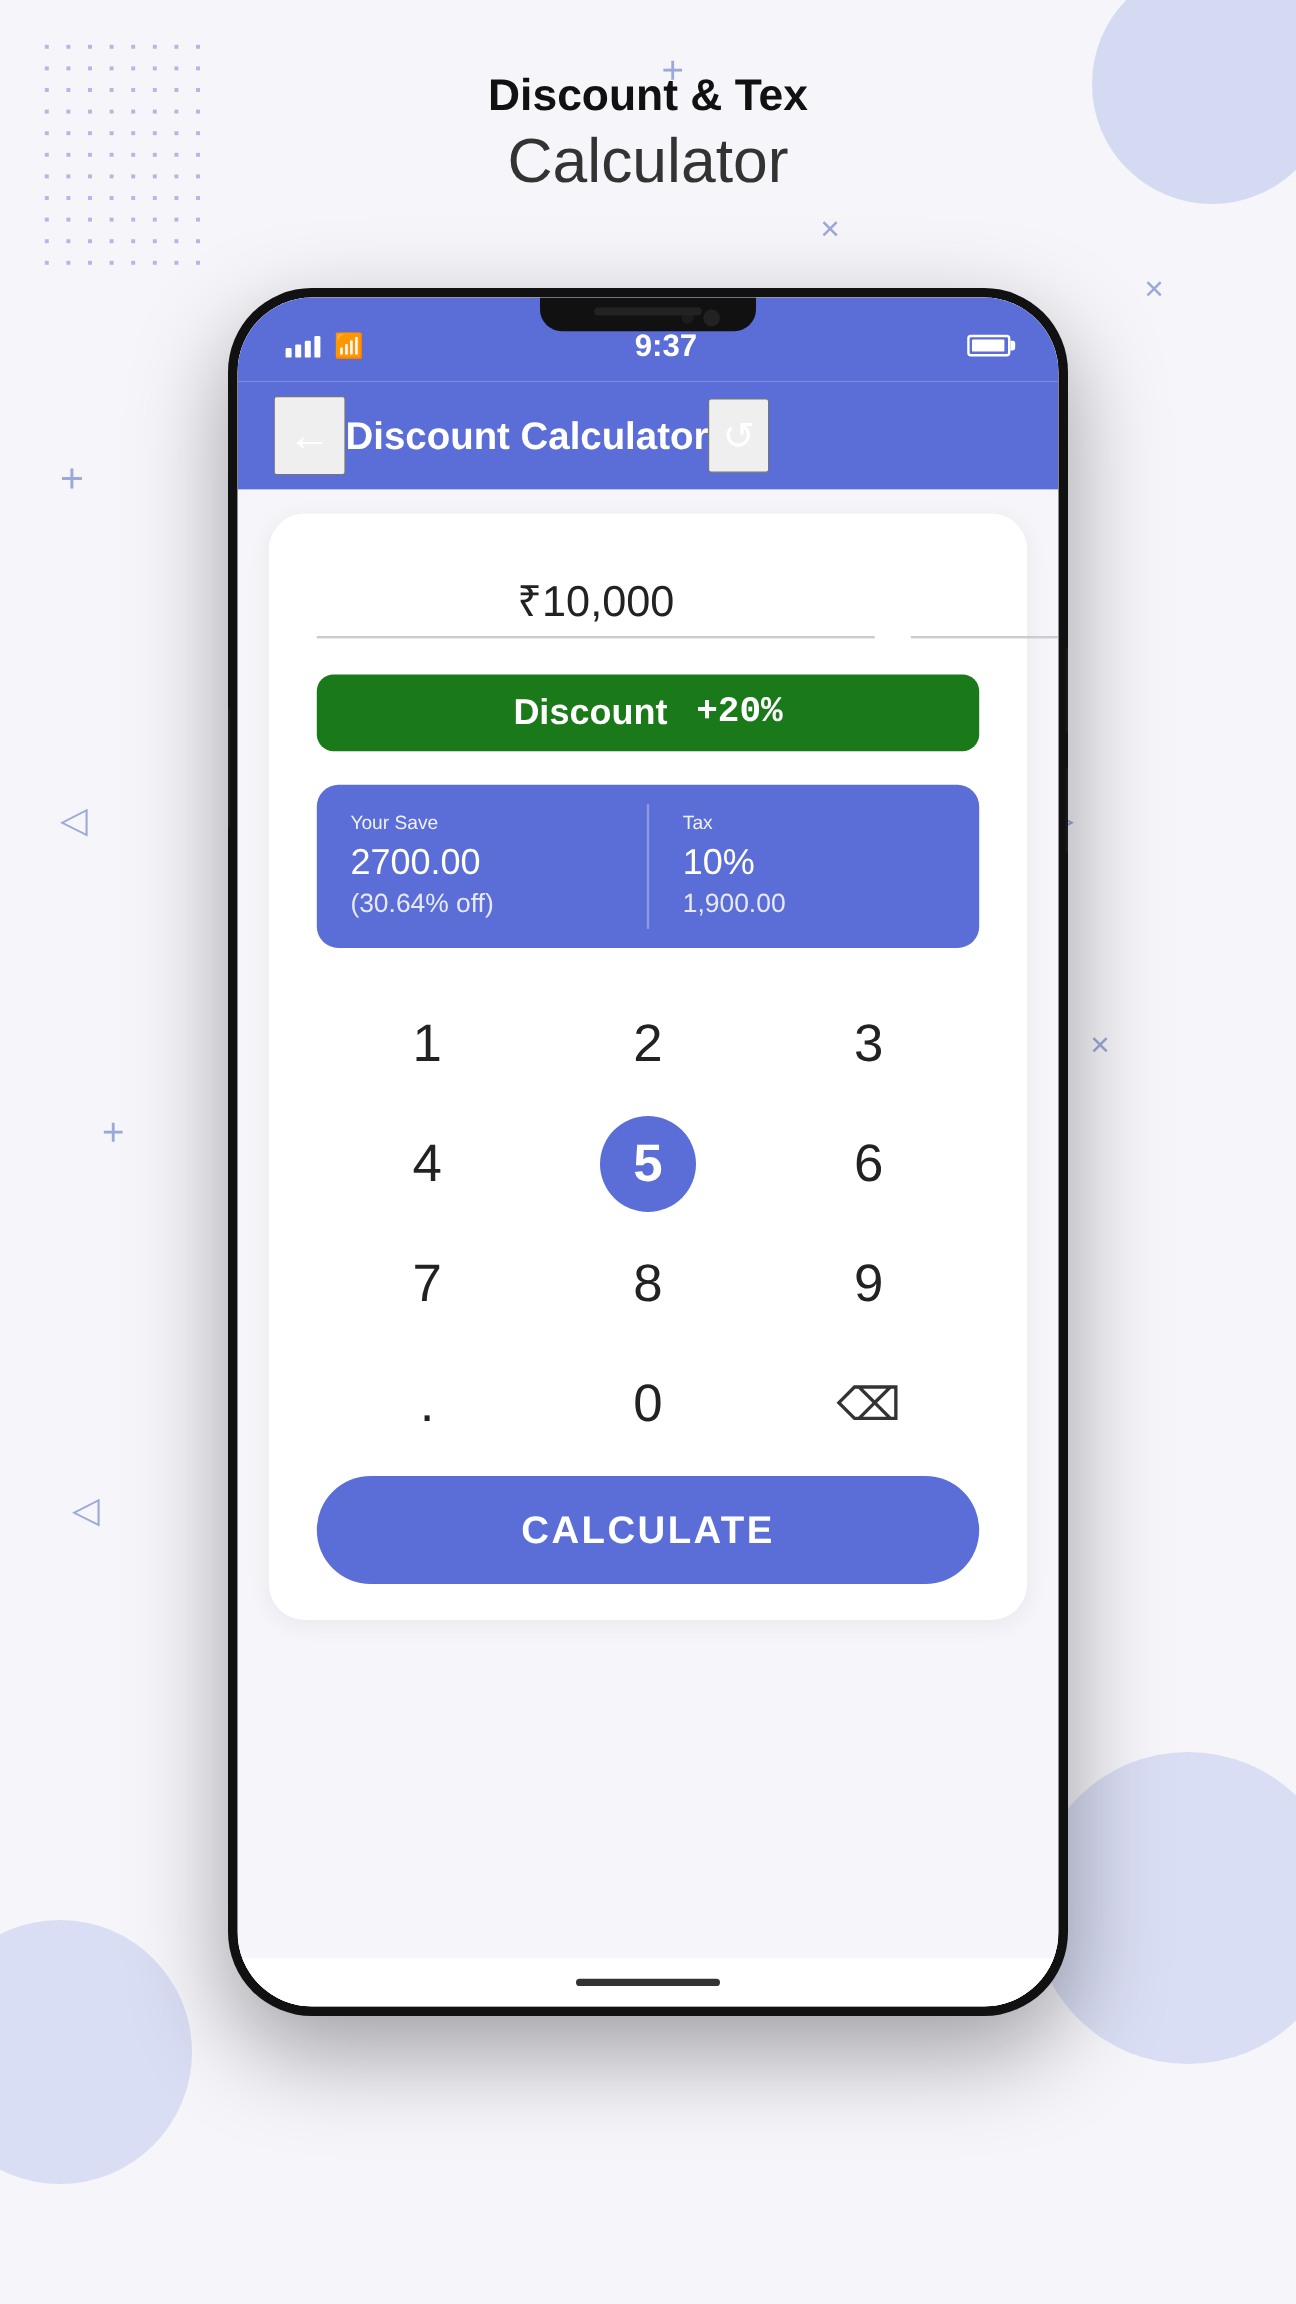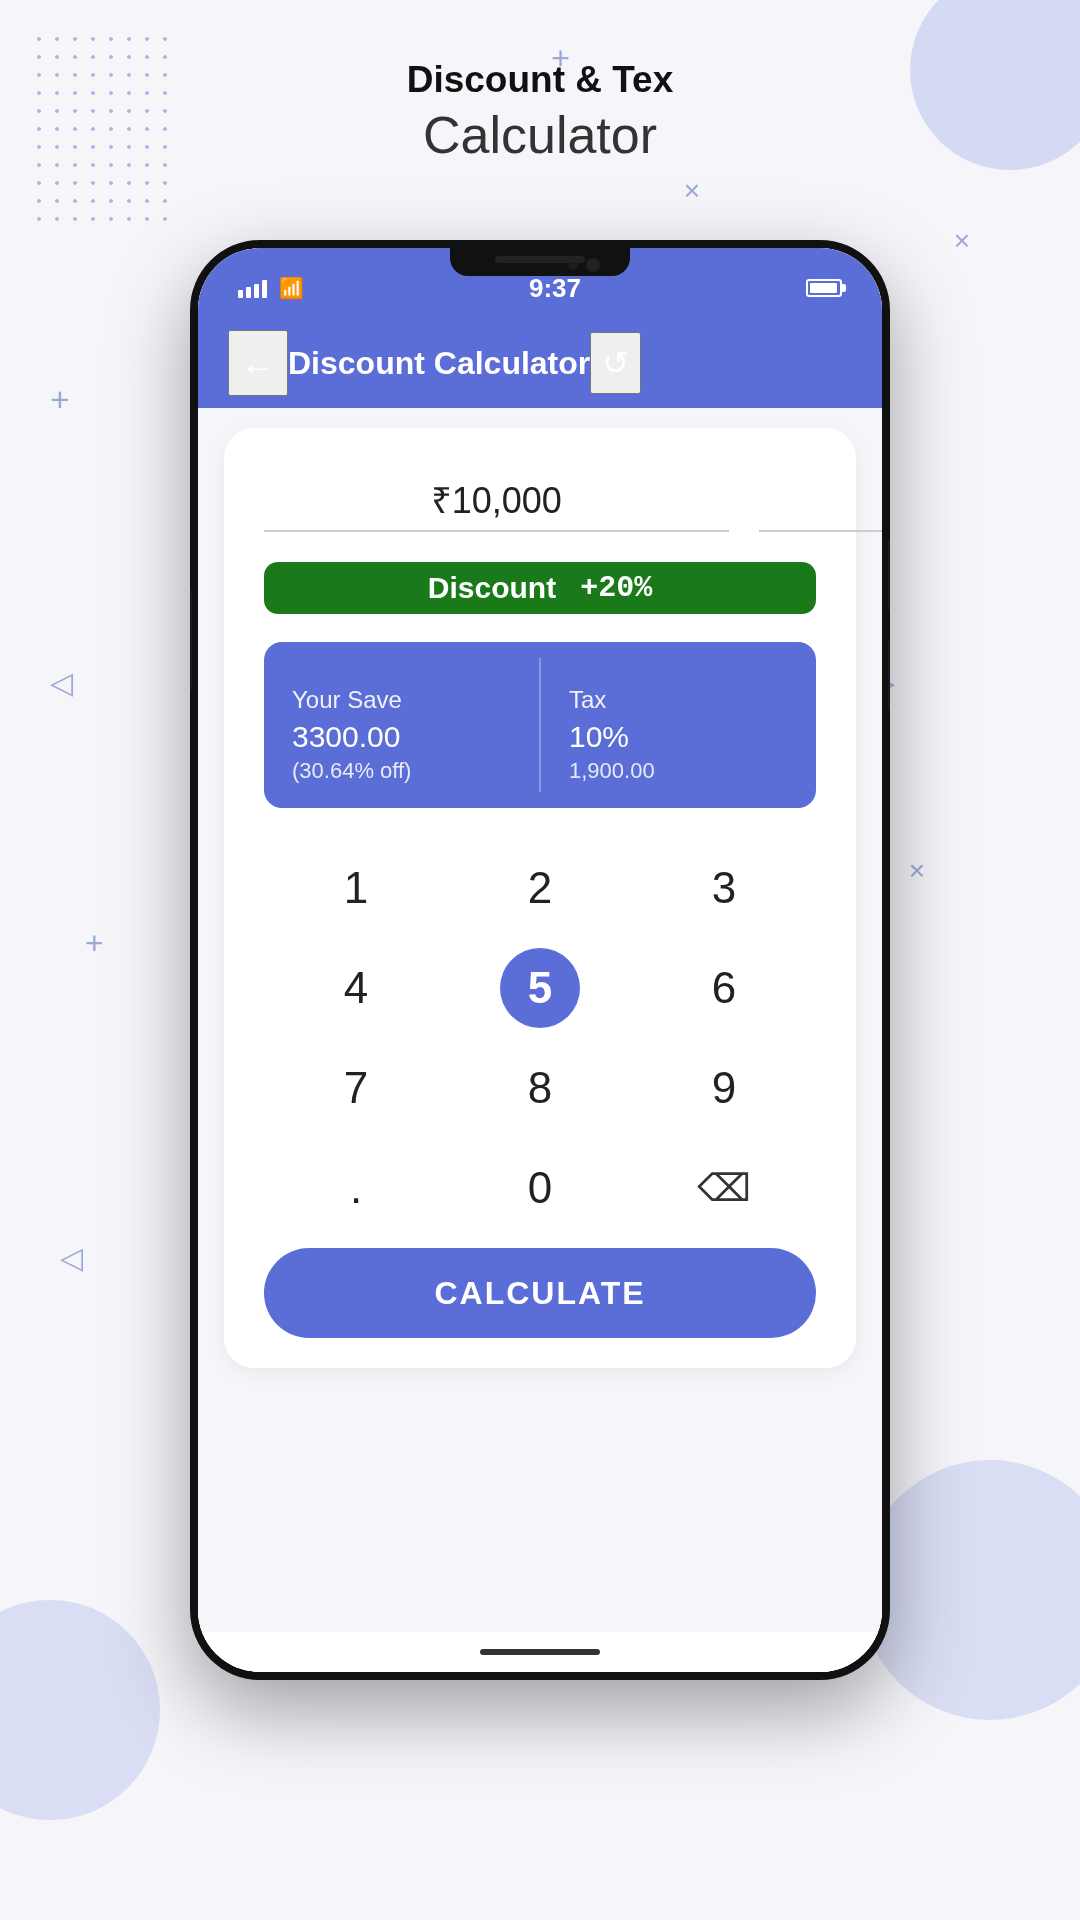--- a/index.html
+++ b/index.html
@@ -251,21 +251,21 @@
       outline: none;
       background: transparent;
     }
 
     
     .discount-btn {
       background: #1a7a1a;
       color: white;
       border: none;
       border-radius: 14px;
-      height: 52px;
+      height: 64px;
       width: 100%;
       font-size: 30px;
       font-weight: 600;
       cursor: pointer;
       display: flex;
       align-items: center;
       justify-content: center;
       gap: 24px;
       margin-bottom: 28px;
     }
@@ -285,25 +285,24 @@
       color: white;
     }
 
     .result-divider {
       width: 2px;
       background: rgba(255,255,255,0.3);
       margin: 16px 0;
     }
 
     .result-label {
-      font-size: 24px;
+      font-size: 16px;
       font-weight: 400;
       opacity: 0.9;
       margin-bottom: 6px;
-      margin-top: 20px;
     }
 
     .result-value {
       font-size: 30px;
       font-weight: 500;
     }
 
     .result-sub {
       font-size: 22px;
       opacity: 0.85;
@@ -454,21 +453,21 @@
           
           <button class="discount-btn">
             <span>Discount</span>
             <span style="font-weight:700;font-family:Liberation Mono, monospace;">+20%</span>
           </button>
 
           
           <div class="results-card">
             <div class="result-section">
               <div class="result-label">Your Save</div>
-              <div class="result-value">3300.00</div>
+              <div class="result-value">2700.00</div>
               <div class="result-sub">(30.64% off)</div>
             </div>
             <div class="result-divider"></div>
             <div class="result-section">
               <div class="result-label">Tax</div>
               <div class="result-value">10%</div>
               <div class="result-sub">1,900.00</div>
             </div>
           </div>
 

